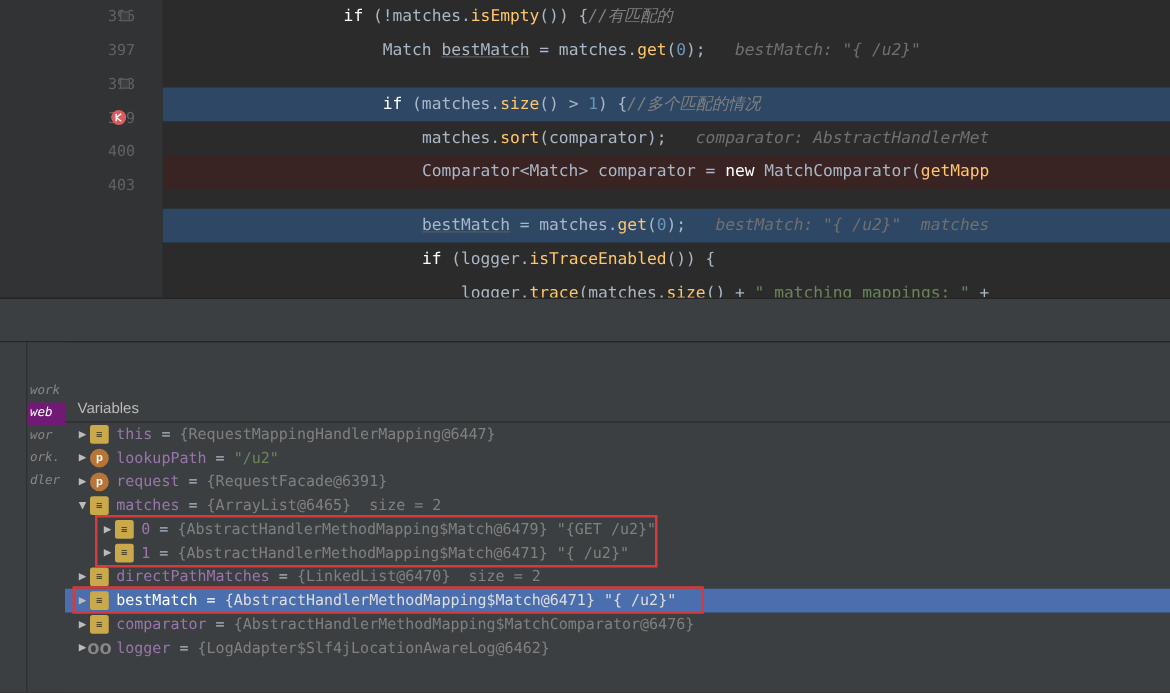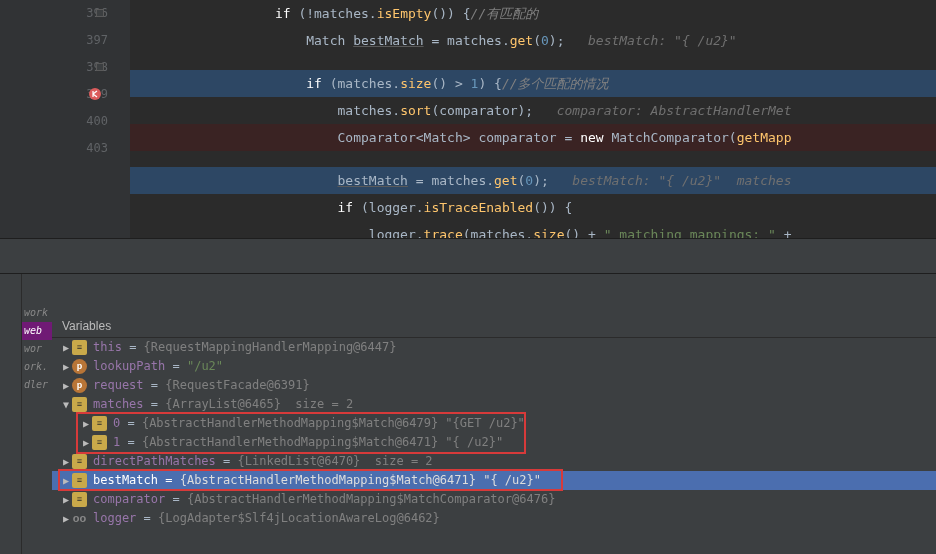--- a/index.html
+++ b/index.html
@@ -117,21 +117,21 @@
   align-items: center;
   justify-content: center;
   font-size: 9px;
   font-weight: bold;
   border-radius: 2px;
   margin-right: 6px;
   font-family: sans-serif;
 }
 .vi-f { background: #c9a94a; color: #2b2b2b; }
 .vi-p { background: #b87537; color: #fff; border-radius: 50%; }
-.vi-oo { color: #888; background: none; font-size: 11px; }
+.vi-oo { color: #888; background: none; font-size: 16px; }
 .vname { color: #9876aa; }
 .vname-sel { color: #fff; }
 .veq { color: #a9b7c6; }
 .vval { color: #808080; }
 .vval-sel { color: #ddd; }
 .vstr { color: #6a8759; }
 .redbox {
   position: absolute;
   border: 2px solid #d73a3a;
   pointer-events: none;

